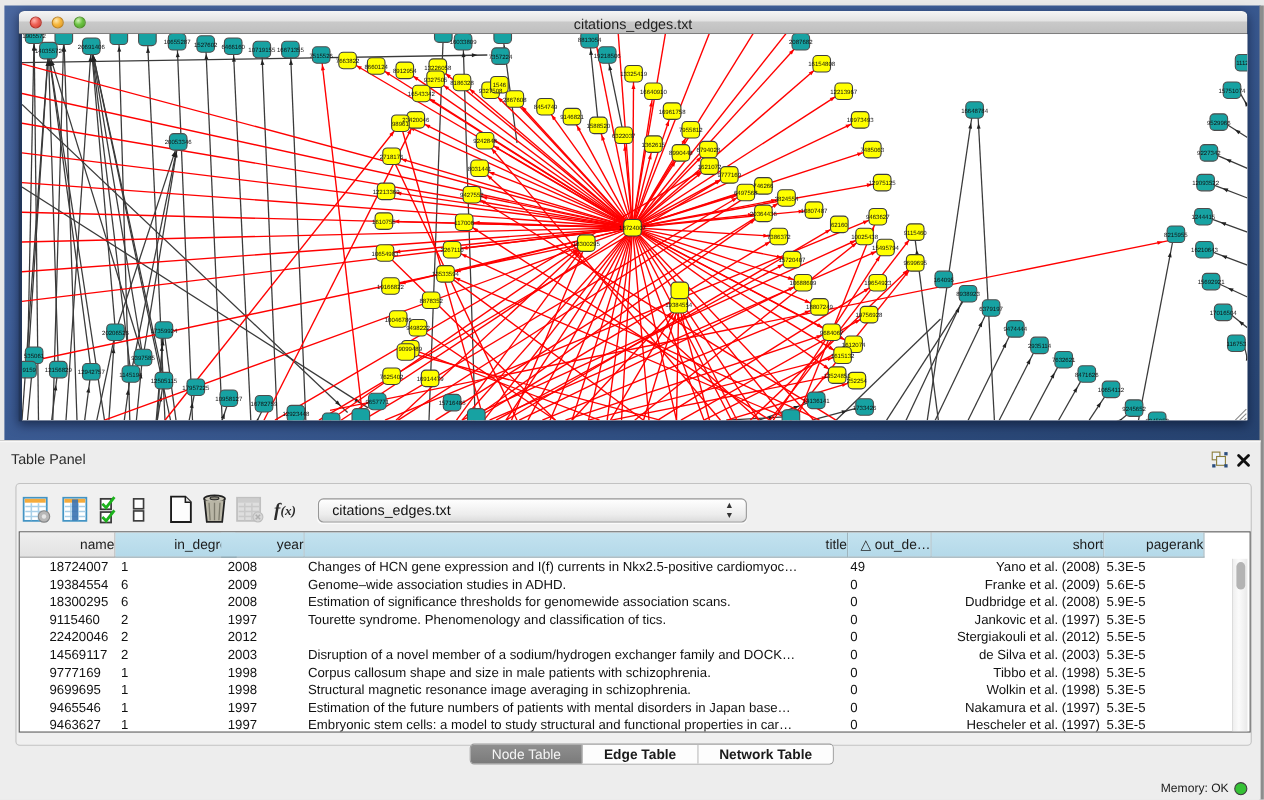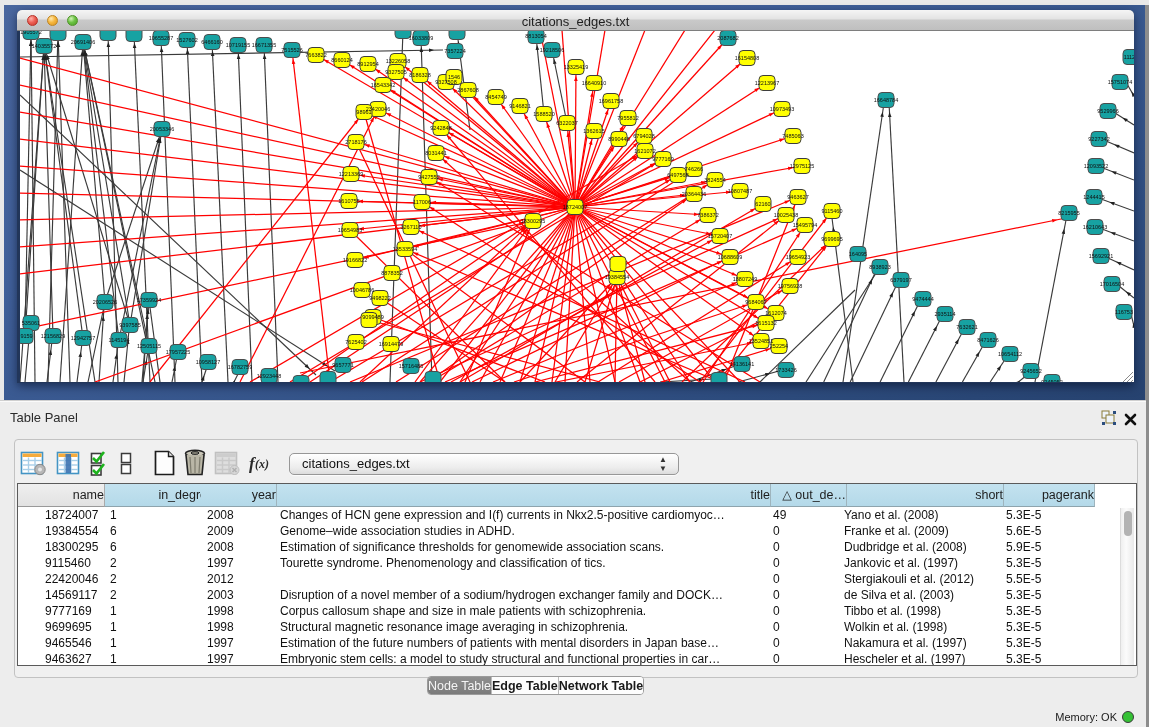--- a/index.html
+++ b/index.html
@@ -44,31 +44,31 @@
   background:linear-gradient(#c3e2ef,#b4d9e9);border-right:1px solid #9eb4bd;border-bottom:1px solid #8ea4ad}
 #thead .hname{text-indent:16px;background:linear-gradient(#efefef,#e2e2e2);border-right:1px solid #aaa;border-bottom:1px solid #999}
 #tbody{position:absolute;left:0;top:23px;width:100%;font-size:12px;color:#111}
 .trow{position:relative;height:16px;line-height:16px;white-space:nowrap}
 .trow span{position:absolute;top:0;overflow:hidden}
 .c-name{left:27px;width:74px}
 .c-deg{left:92px;width:80px}
 .c-year{left:189px;width:60px}
 .c-title{left:262px;width:488px}
 .c-out{left:755px;width:70px}
-.c-short{left:826px;width:156px;text-align:left}
+.c-short{left:826px;width:156px;text-align:right}
 .c-pr{left:988px;width:90px}
 
 #vsb{position:absolute;right:2px;top:24px;width:14px;height:157px;
   background:linear-gradient(90deg,#efefef,#fbfbfb 40%,#e9e9e9);border-left:1px solid #dcdcdc}
 #vsb .thumb{position:absolute;left:2.5px;top:3px;width:8px;height:25px;border-radius:4px;background:#b3b3b3}
 
 #tabs{position:absolute;left:427px;top:275px;height:19px;display:flex;z-index:5;
   border:1px solid #9b9b9b;border-radius:4px;overflow:hidden;background:#fff;
   font-size:12.5px;font-weight:bold}
-#tabs .seg{height:19px;line-height:18px;padding:0 0;color:#1a1a1a;background:#fdfdfd}
+#tabs .seg{height:19px;line-height:18px;padding:0 19px;color:#1a1a1a;background:#fdfdfd}
 #tabs .sel{background:linear-gradient(#8f8f8f,#787878);color:#f5f5f5;font-weight:normal}
 #tabs .seg+.seg{border-left:1px solid #bbb}
 
 #status{position:absolute;right:29px;top:310px;font-size:11px;color:#1a1a1a}
 #memdot{position:absolute;right:12px;top:310px;width:12px;height:12px;border-radius:50%;
   background:#35c135;border:1.5px solid #3c3c3c}
 </style></head>
 <body>
 <div id="stage">
 <div id="desk"></div>

